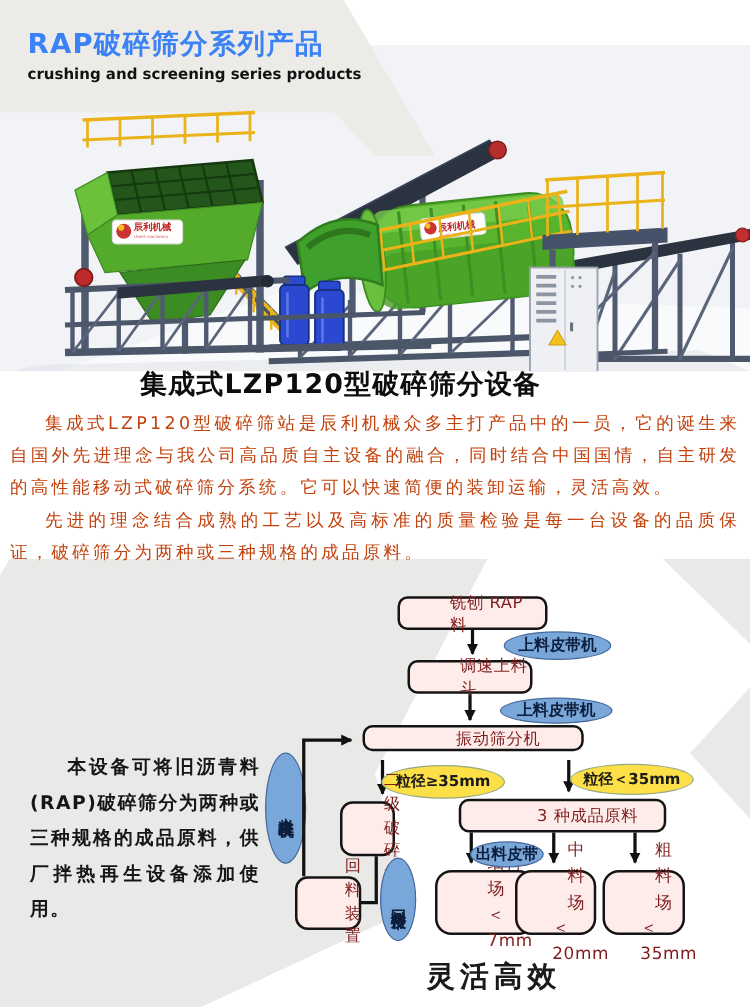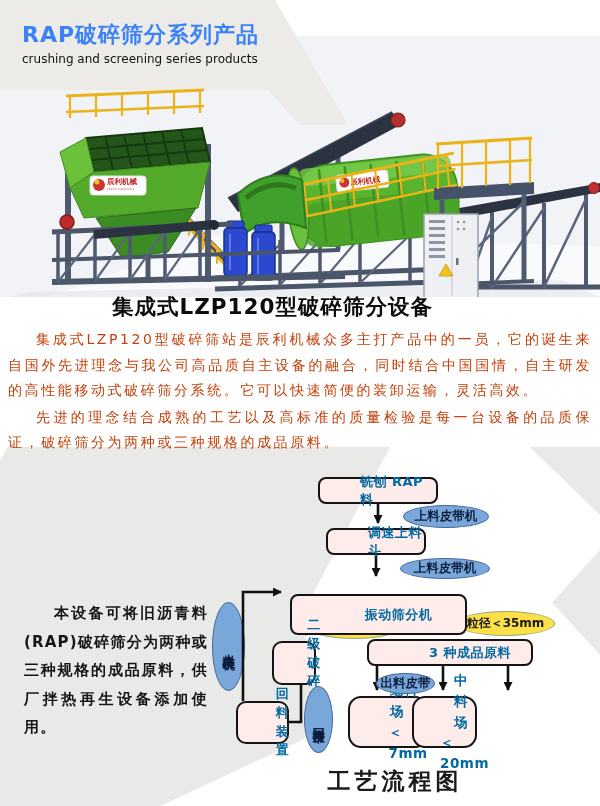--- a/index.html
+++ b/index.html
@@ -17,35 +17,35 @@
   .bg-flow{left:0;top:446px;width:600px;height:360px;background:#e9e9e8;
            clip-path:polygon(1.3% 0.3%,65% 0.3%,50% 48%,55% 78%,26.7% 100%,0 100%,0 4%);}
   .bg-flow-tr{left:530px;top:447px;width:70px;height:68px;background:#e9e9e8;
               clip-path:polygon(0 0,100% 0,100% 100%);}
   .bg-flow-r{left:552px;top:550px;width:48px;height:105px;background:#e9e9e8;
              clip-path:polygon(100% 0,100% 100%,0 50%);}
 
   
   .hdr{left:22px;top:20px;width:420px;}
   .hdr h1{margin:0;font-size:22px;font-weight:900;letter-spacing:1px;color:#3b82f6;}
-  .hdr .sub{margin-top:2px;font-size:12px;font-weight:400;color:#121212;}
+  .hdr .sub{margin-top:2px;font-size:12px;font-weight:700;color:#121212;}
 
   
   .ptitle{left:112px;top:292px;font-size:21.5px;font-weight:900;letter-spacing:1px;color:#0d0d0d;}
   .paras{left:8px;top:327px;width:584px;}
   .paras p{margin:0 0 1px 0;font-size:14px;font-weight:500;line-height:25.5px;
            letter-spacing:2.6px;text-indent:2em;text-align:justify;color:#c2410c;}
   .sidenote{left:24px;top:599px;width:184px;font-size:15px;font-weight:700;line-height:28.5px;
             letter-spacing:1.2px;text-indent:2em;text-align:justify;color:#161616;}
 
   
   #flow{left:0;top:460px;width:600px;height:346px;}
   .fcbox{position:absolute;box-sizing:border-box;background:#fdecea;border:2.5px solid #141414;
          border-radius:8px;display:flex;align-items:center;justify-content:center;
-         font-size:13px;font-weight:700;color:#0369a1;z-index:3;letter-spacing:.5px;padding-left:40px;}
+         font-size:13px;font-weight:400;color:#7f1d1d;z-index:3;letter-spacing:.5px;padding-left:40px;}
   .fcbox.col{flex-direction:column;line-height:1.45;border-radius:10px;}
   .fcbox.big{border-radius:13px;font-size:13.5px;line-height:1.55;}
   .ell{position:absolute;box-sizing:border-box;border-radius:50%;display:flex;align-items:center;
        justify-content:center;font-weight:700;z-index:1;}
   .ell.blue{background:#7aa7d9;border:1.5px solid #44689c;font-size:12.5px;color:#0c1e3c;}
   .ell.green{background:#fde047;border:1px solid #97a881;font-size:12px;color:#1a1a1a;z-index:2;}
   .ell.vert{writing-mode:vertical-rl;text-orientation:upright;letter-spacing:1px;line-height:1;}
   .ell.top{z-index:4;}
   #flow-lines{position:absolute;left:0;top:0;z-index:2;}
   .fccaption{position:absolute;left:280px;top:306px;width:230px;text-align:center;
@@ -281,35 +281,39 @@
     <div class="ell blue" style="left:400px;top:98px;width:90px;height:21px;">上料皮带机</div>
     <div class="ell blue vert" style="left:212px;top:142px;width:33px;height:89px;">上料皮带机</div>
     <div class="ell blue vert top" style="left:304px;top:226px;width:29px;height:67px;">回料皮带</div>
     <div class="ell blue top" style="left:376px;top:213px;width:59px;height:21px;">出料皮带</div>
 
     <div class="ell green" style="left:305px;top:152px;width:99px;height:27px;">粒径≥35mm</div>
     <div class="ell green" style="left:456px;top:151px;width:99px;height:25px;">粒径＜35mm</div>
 
     <div class="fcbox" style="left:318px;top:17px;width:120px;height:27px;">铣刨 RAP 料</div>
     <div class="fcbox" style="left:326px;top:68px;width:100px;height:27px;">调速上料斗</div>
-    <div class="fcbox" style="left:290px;top:134px;width:177px;height:41px;">振动筛分机</div>
+    <div class="fcbox" style="left:290px;top:120px;width:177px;height:21px;">振动筛分机</div>
     <div class="fcbox col" style="left:272px;top:181px;width:41px;height:44px;">
       <div>二级</div>
       <div>破碎机</div>
     </div>
     <div class="fcbox" style="left:367px;top:179px;width:166px;height:27px;">3 种成品原料</div>
     <div class="fcbox col" style="left:236px;top:241px;width:53px;height:43px;">
       <div>回料</div>
       <div>装置</div>
     </div>
     <div class="fcbox col big" style="left:348px;top:236px;width:80px;height:52px;">
       <div>细料场</div>
       <div>＜7mm</div>
     </div>
     <div class="fcbox col big" style="left:412px;top:236px;width:65px;height:52px;">
       <div>中料场</div>
       <div>＜20mm</div>
     </div>
-
-    <div class="fccaption">工艺流程图</div>
+    <div class="fcbox col big" style="left:482px;top:236px;width:66px;height:52px;">
+      <div>粗料场</div>
+      <div>＜35mm</div>
+    </div>
+
+    <div class="fccaption">灵活高效</div>
   </div>
 
 </div>
 
 </body></html>

